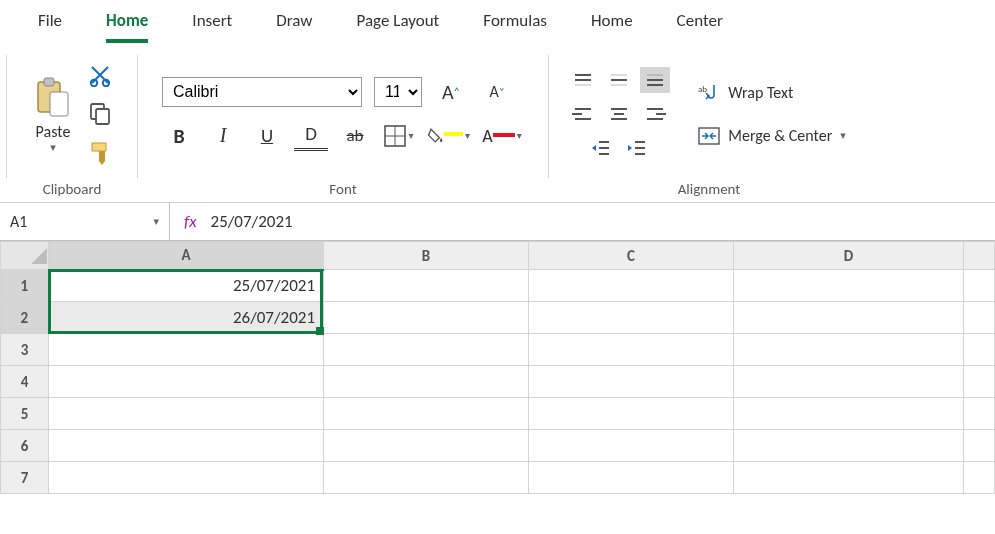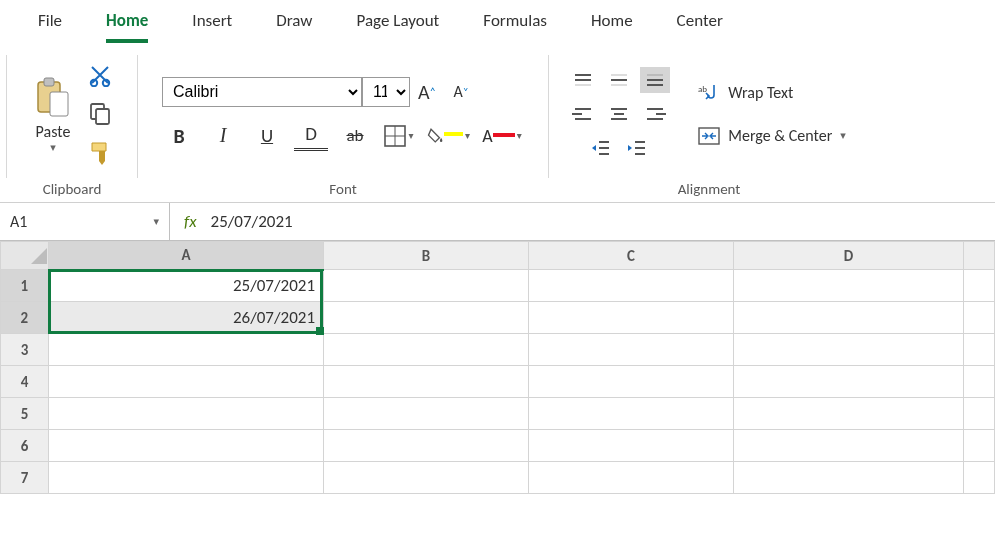--- a/index.html
+++ b/index.html
@@ -57,21 +57,21 @@
     white-space: nowrap;
   }
   .vsep {
     width: 1px;
     background: #d8d8d8;
     margin: 6px 0 24px 0;
   }
   svg { display: block; }
   .icon-btn { display:flex; align-items:center; justify-content:center; cursor:pointer; }
   .stack { display:flex; flex-direction:column; align-items:center; gap:8px; }
-  .row { display:flex; align-items:center; gap:0; }
+  .row { display:flex; align-items:center; gap:12px; }
   .ctrl-btn { display:flex; align-items:center; justify-content:center; width:34px; height:30px; cursor:pointer; }
   select {
     border: 1px solid #999;
     height: 30px;
     font-size: 16px;
     padding: 0 6px;
     background:#fff;
   }
   .align-cell {
     width: 30px; height: 26px;
@@ -100,21 +100,21 @@
     height:100%;
     font-size:16px;
   }
   .fx-box {
     display:flex;
     align-items:center;
     gap:14px;
     padding: 0 14px;
     font-size:17px;
   }
-  .fx-label { font-style:italic; color:#4d7c0f; }
+  .fx-label { font-style:italic; color:#a21caf; }
   
   .grid { width: 995px; border-collapse: collapse; table-layout: fixed; }
   .grid th, .grid td { border: 1px solid #d4d4d4; }
   .corner { width: 48px; height:28px; background:#e6e6e6; border-right:1px solid #b5b5b5; border-bottom:1px solid #b5b5b5;}
   .corner svg { margin-left:auto; }
   .col-head { height:28px; background:#eee; text-align:center; font-size:15px; color:#555; }
   .col-head.sel { background:#d6d6d6; border-bottom:2px solid #107C41;}
   .row-head { width:48px; background:#eee; text-align:center; font-size:15px; color:#555; }
   .row-head.sel { background:#d6d6d6; border-right:2px solid #107C41; }
   .cell { height:32px; padding:0 8px; font-size:17px; background:#fff; }

